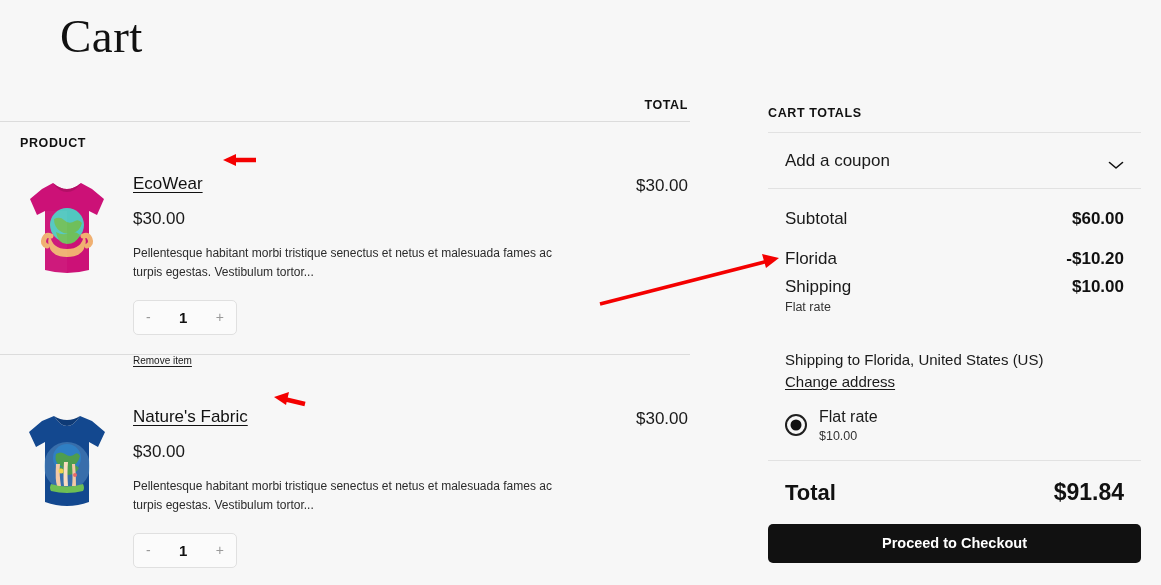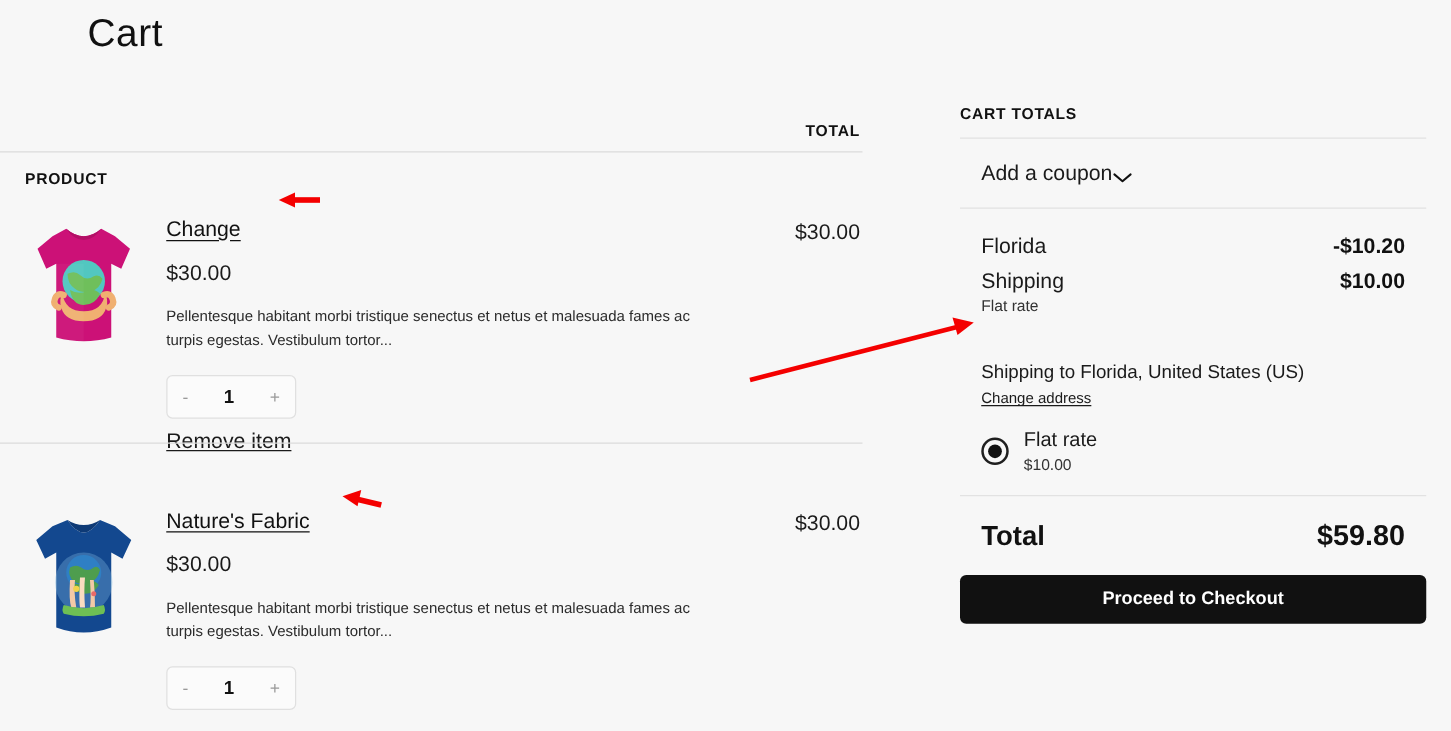--- a/index.html
+++ b/index.html
@@ -13,24 +13,24 @@
     position: relative;
     overflow: hidden;
     font-family: "Liberation Sans", sans-serif;
     color: #1a1a1a;
     -webkit-font-smoothing: antialiased;
   }
 
   
   .page-title {
     position: absolute;
-    left: 70px;
+    left: 60px;
     top: 8px;
-    font-family: Liberation Sans, sans-serif;
-    font-size: 31px;
+    font-family: Liberation Serif, serif;
+    font-size: 47px;
     font-weight: 400;
     color: #111;
     letter-spacing: 0.5px;
     line-height: 1.2;
   }
 
   
   .cart-table {
     position: absolute;
     left: 0;
@@ -128,58 +128,59 @@
     user-select: none;
     line-height: 1;
   }
   .qty-val {
     font-size: 15px;
     font-weight: bold;
     color: #111;
   }
   .remove {
     display: inline-block;
-    margin-top: 8px;
-    font-size: 17px;
+    margin-top: 20px;
+    font-size: 10px;
     color: #1a1a1a;
     text-decoration: underline;
     text-underline-offset: 2px;
     cursor: pointer;
   }
   .line-total {
     position: absolute;
     right: 2px;
     top: 54px;
     font-size: 17px;
     color: #1a1a1a;
   }
 
   
   .totals {
     position: absolute;
     left: 768px;
-    top: 78px;
+    top: 100px;
     width: 373px;
   }
   .totals-title {
     font-size: 12.5px;
     font-weight: bold;
     letter-spacing: 0.6px;
     color: #111;
     padding-top: 6px;
   }
   .t-rule {
     height: 1px;
     background: #e2e2e2;
     width: 373px;
   }
   .coupon {
     height: 55px;
     display: flex;
     align-items: center;
+    justify-content: space-between;
     padding: 0 17px 0 17px;
     box-sizing: border-box;
     cursor: pointer;
   }
   .coupon-label { font-size: 17px; color: #1a1a1a; }
   .chev { width: 16px; height: 9px; }
 
   .totals-line {
     display: flex;
     align-items: baseline;
@@ -195,21 +196,21 @@
     padding: 3px 17px 0 17px;
   }
   .ship-to {
     font-size: 15px;
     color: #1a1a1a;
     padding: 0 17px;
     line-height: 1.35;
   }
   .change-addr {
     display: inline-block;
-    font-size: 12px;
+    font-size: 15px;
     color: #1a1a1a;
     text-decoration: underline;
     text-underline-offset: 2px;
     margin: 3px 17px 0 17px;
     cursor: pointer;
     text-align: center;
   }
   .ship-option {
     display: flex;
     align-items: center;
@@ -296,21 +297,21 @@
         <circle cx="47" cy="52" r="17" fill="#52c7c0"></circle>
         <path d="M34 46 q6 -3 10 1 q5 5 11 1 q4 -2 7 2 q-2 8 -9 10 q-8 2 -13 -2 q-6 -4 -6 -12 Z" fill="#6fbf5b"></path>
         <path d="M36 59 q7 4 13 1 q6 -3 11 2 q-4 9 -13 9 q-9 0 -11 -12 Z" fill="#6fbf5b"></path>
         <path d="M30 62 q2 14 17 14 q15 0 17 -14 q3 5 1 11 q-3 11 -18 11 q-15 0 -18 -11 q-2 -6 1 -11 Z" fill="#f0b071"></path>
         <path d="M31 63 q-5 -2 -7 3 q-2 5 3 7" fill="none" stroke="#f0b071" stroke-width="5" stroke-linecap="round"></path>
         <path d="M63 63 q5 -2 7 3 q2 5 -3 7" fill="none" stroke="#f0b071" stroke-width="5" stroke-linecap="round"></path>
         <path d="M25 38 L25 97 Q36 100 47 101 L47 38 Z" fill="#ffffff" opacity="0.04"></path>
       </svg>
     </div>
     <div class="item-body">
-      <a class="item-name">Change</a>
+      <a class="item-name">EcoWear</a>
       <div class="item-price">$30.00</div>
       <div class="item-desc">Pellentesque habitant morbi tristique senectus et netus et malesuada fames ac turpis egestas. Vestibulum tortor...</div>
       <div class="qty">
         <span class="qty-btn">-</span>
         <span class="qty-val">1</span>
         <span class="qty-btn">+</span>
       </div>
       <a class="remove">Remove item</a>
     </div>
     <div class="line-total">$30.00</div>
@@ -359,20 +360,24 @@
     <span class="coupon-label">Add a coupon</span>
     <span class="chev">
       <svg viewBox="0 0 16 9" xmlns="http://www.w3.org/2000/svg">
         <path d="M1.5 1.5 L8 7 L14.5 1.5" fill="none" stroke="#111" stroke-width="1.6" stroke-linecap="round" stroke-linejoin="round"></path>
       </svg>
     </span>
   </div>
 
   <div class="t-rule"></div>
 
+  <div class="totals-line" style="margin-top:20px;">
+    <span class="tl-label">Subtotal</span>
+    <span class="tl-value">$60.00</span>
+  </div>
 
   <div class="totals-line" style="margin-top:20px;">
     <span class="tl-label">Florida</span>
     <span class="tl-value">-$10.20</span>
   </div>
 
   <div class="totals-line" style="margin-top:8px;">
     <span class="tl-label">Shipping</span>
     <span class="tl-value">$10.00</span>
   </div>
@@ -386,21 +391,21 @@
     <span class="ship-option-text">
       <span class="so-name" style="display:block;">Flat rate</span>
       <span class="so-price" style="display:block;">$10.00</span>
     </span>
   </div>
 
   <div class="t-rule" style="margin-top:17px;"></div>
 
   <div class="grand" style="margin-top:18px;">
     <span class="grand-label">Total</span>
-    <span class="grand-value">$59.80</span>
+    <span class="grand-value">$91.84</span>
   </div>
 
   <button class="checkout">Proceed to Checkout</button>
 </div>
 
 <svg class="annot" viewBox="0 0 1161 585" xmlns="http://www.w3.org/2000/svg">
   <g>
     <line x1="256" y1="160" x2="232" y2="160" stroke="#f40000" stroke-width="4.5" stroke-linecap="butt"></line>
     <path d="M223 160 L236 154 L236 166 Z" fill="#f40000"></path>
   </g>

